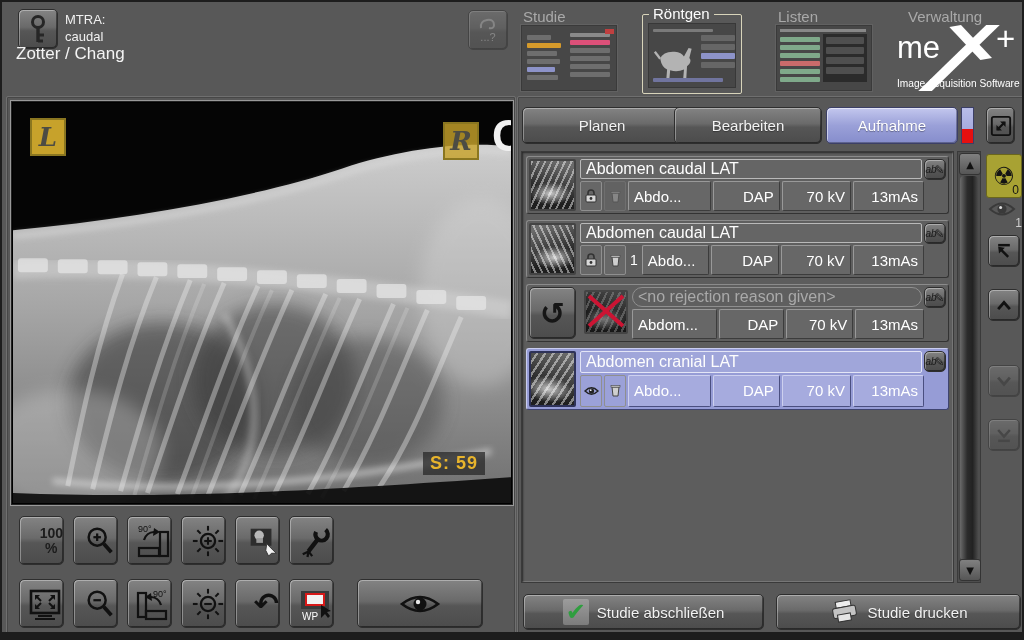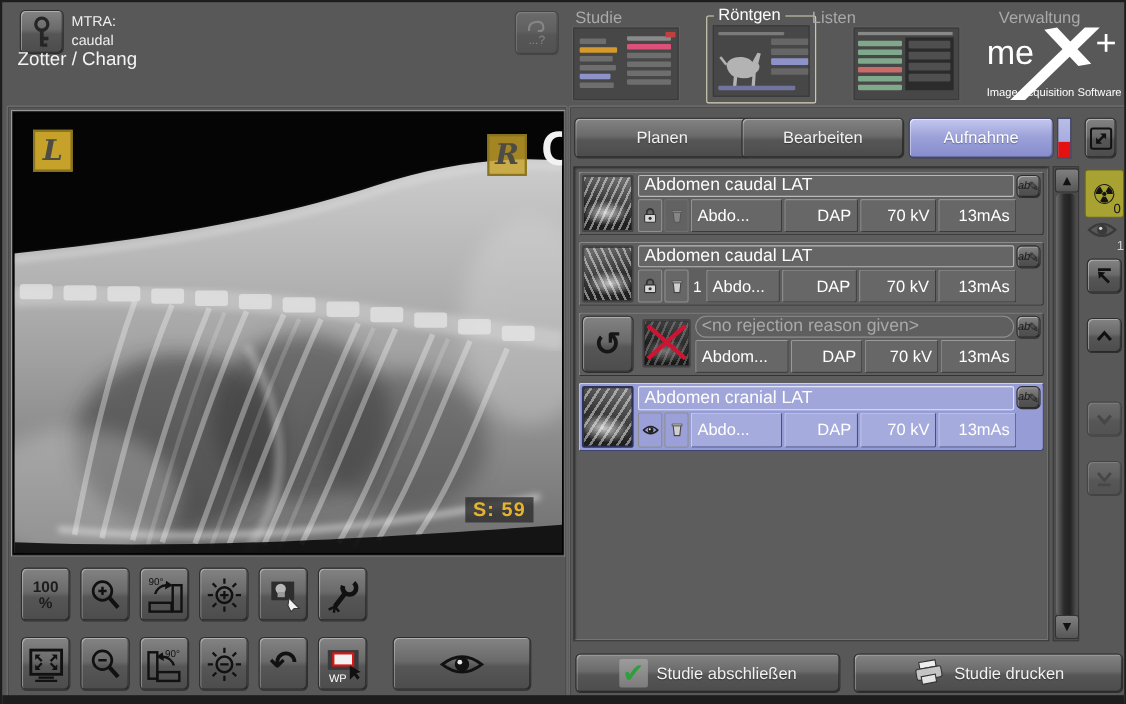--- a/index.html
+++ b/index.html
@@ -47,21 +47,21 @@
     font-family:"DejaVu Serif",serif;font-style:italic;}
   .markerL{left:17px;top:15px;background:#c7a22b;}
   .markerR{left:430px;top:19px;background:rgba(199,162,43,.82);}
   .clipC{position:absolute;left:479px;top:8px;font-size:44px;color:#f2f2f2;font-weight:bold;}
   .sval{position:absolute;right:26px;bottom:28px;background:rgba(40,40,40,.75);
     color:#e8b42c;font-size:18px;font-weight:bold;padding:1px 7px;letter-spacing:1px;}
 
   
   .trow{position:absolute;left:17px;display:flex;gap:9px;}
   .trow1{top:514px;} .trow2{top:577px;}
-  .tbtn{width:45px;height:49px;color:#111;}
+  .tbtn{width:45px;height:49px;color:#111;justify-content:flex-end;}
   .tbtn svg{display:block;}
   .bigbtn{position:absolute;width:56px;height:49px;}
   .widebtn{position:absolute;left:355px;top:577px;width:126px;height:49px;}
   .lbl100{font-size:14px;font-weight:bold;color:#1c1c1c;text-align:center;line-height:15px;}
 
   
   .rtab{position:absolute;top:105px;height:37px;font-size:15px;color:#f2f2f2;
     text-shadow:0 1px 1px rgba(0,0,0,.35);}
   .rtab.sel{background:linear-gradient(180deg,#c3c7ee,#9aa0d8 50%,#868dcc);border:1px solid #3c3f66;
     box-shadow:inset 1px 1px 0 rgba(255,255,255,.5), inset -1px -1px 0 rgba(0,0,0,.3);color:#fff;}
@@ -193,21 +193,21 @@
         </div>
         <div class="mk" style="left:4px;top:2px;width:80px">
           <div class="bar" style="width:60px;height:3px;background:#7a7a7a"></div>
         </div>
         <div class="mk" style="left:4px;bottom:2px;width:80px">
           <div class="bar" style="width:70px;height:4px;background:#70749e"></div>
         </div>
       </div>
     </div>
 
-    <div class="tablabel" style="left:736px">Listen</div>
+    <div class="tablabel" style="left:776px">Listen</div>
     <div class="thumbbox" style="left:774px">
       <div class="mk" style="left:3px;top:8px;width:40px">
         <div class="bar" style="width:40px;background:#7fa98a"></div>
           <div class="bar" style="width:40px;background:#7fa98a"></div>
         <div class="bar" style="width:40px;background:#7fa98a"></div>
           <div class="bar" style="width:40px;background:#c96b6b"></div>
         <div class="bar" style="width:40px;background:#7fa98a"></div>
           <div class="bar" style="width:40px;background:#7fa98a"></div>
       </div>
       <div class="mk" style="left:46px;top:8px;width:44px;height:48px;background:#2b2b2b">

